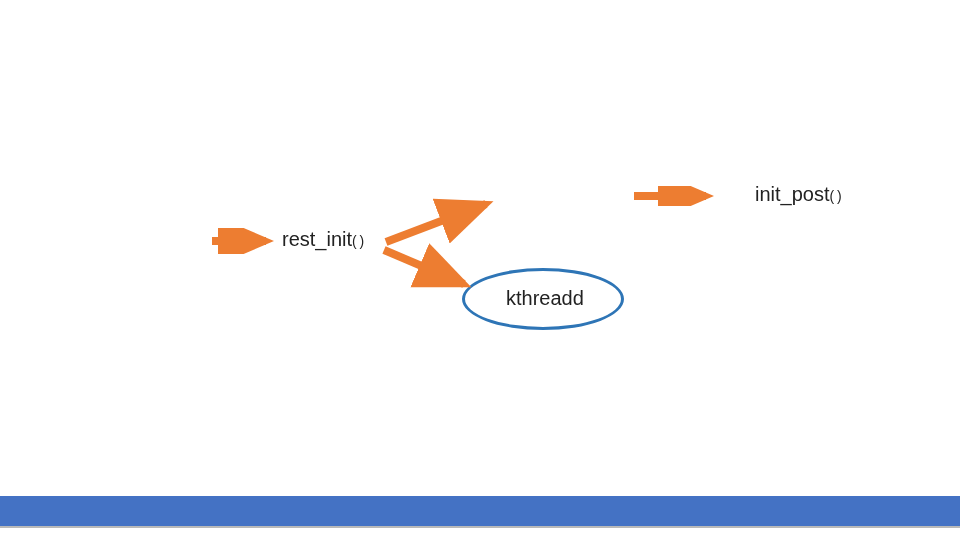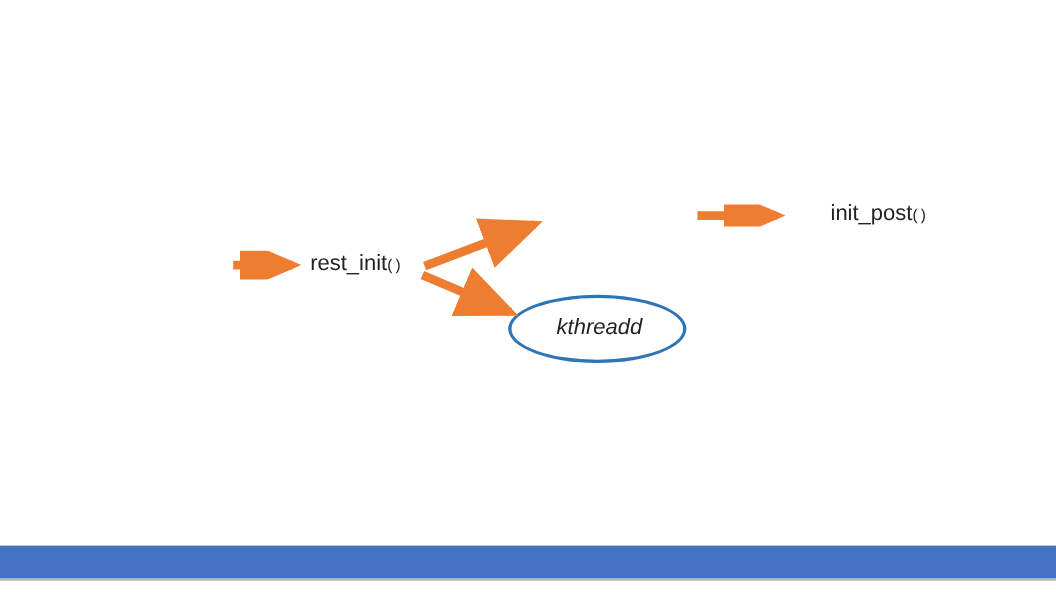--- a/index.html
+++ b/index.html
@@ -34,21 +34,21 @@
 
   <div class="node" style="left:282px; top:228px;text-align:center;">
     <span>rest_init</span><span class="paren">( )</span>
   </div>
 
 
   <div class="node" style="left:755px; top:183px;">
     <span>init_post</span><span class="paren">( )</span>
   </div>
 
-  <div class="node" style="left:506px; top:287px;font-style:italic;">
+  <div class="node" style="left:506px; top:287px;">
     <span>kthreadd</span>
   </div>
 
   <div class="ellipse" style="left:462px; top:268px; width:162px; height:62px;"></div>
 
   <svg class="arrow" style="left:210px; top:228px;" width="66" height="26">
     <defs>
       <marker id="ah1" markerWidth="8" markerHeight="8" refX="6" refY="3" orient="auto">
         <path d="M0,0 L7,3 L0,6 Z" fill="#ed7d31"></path>
       </marker>

